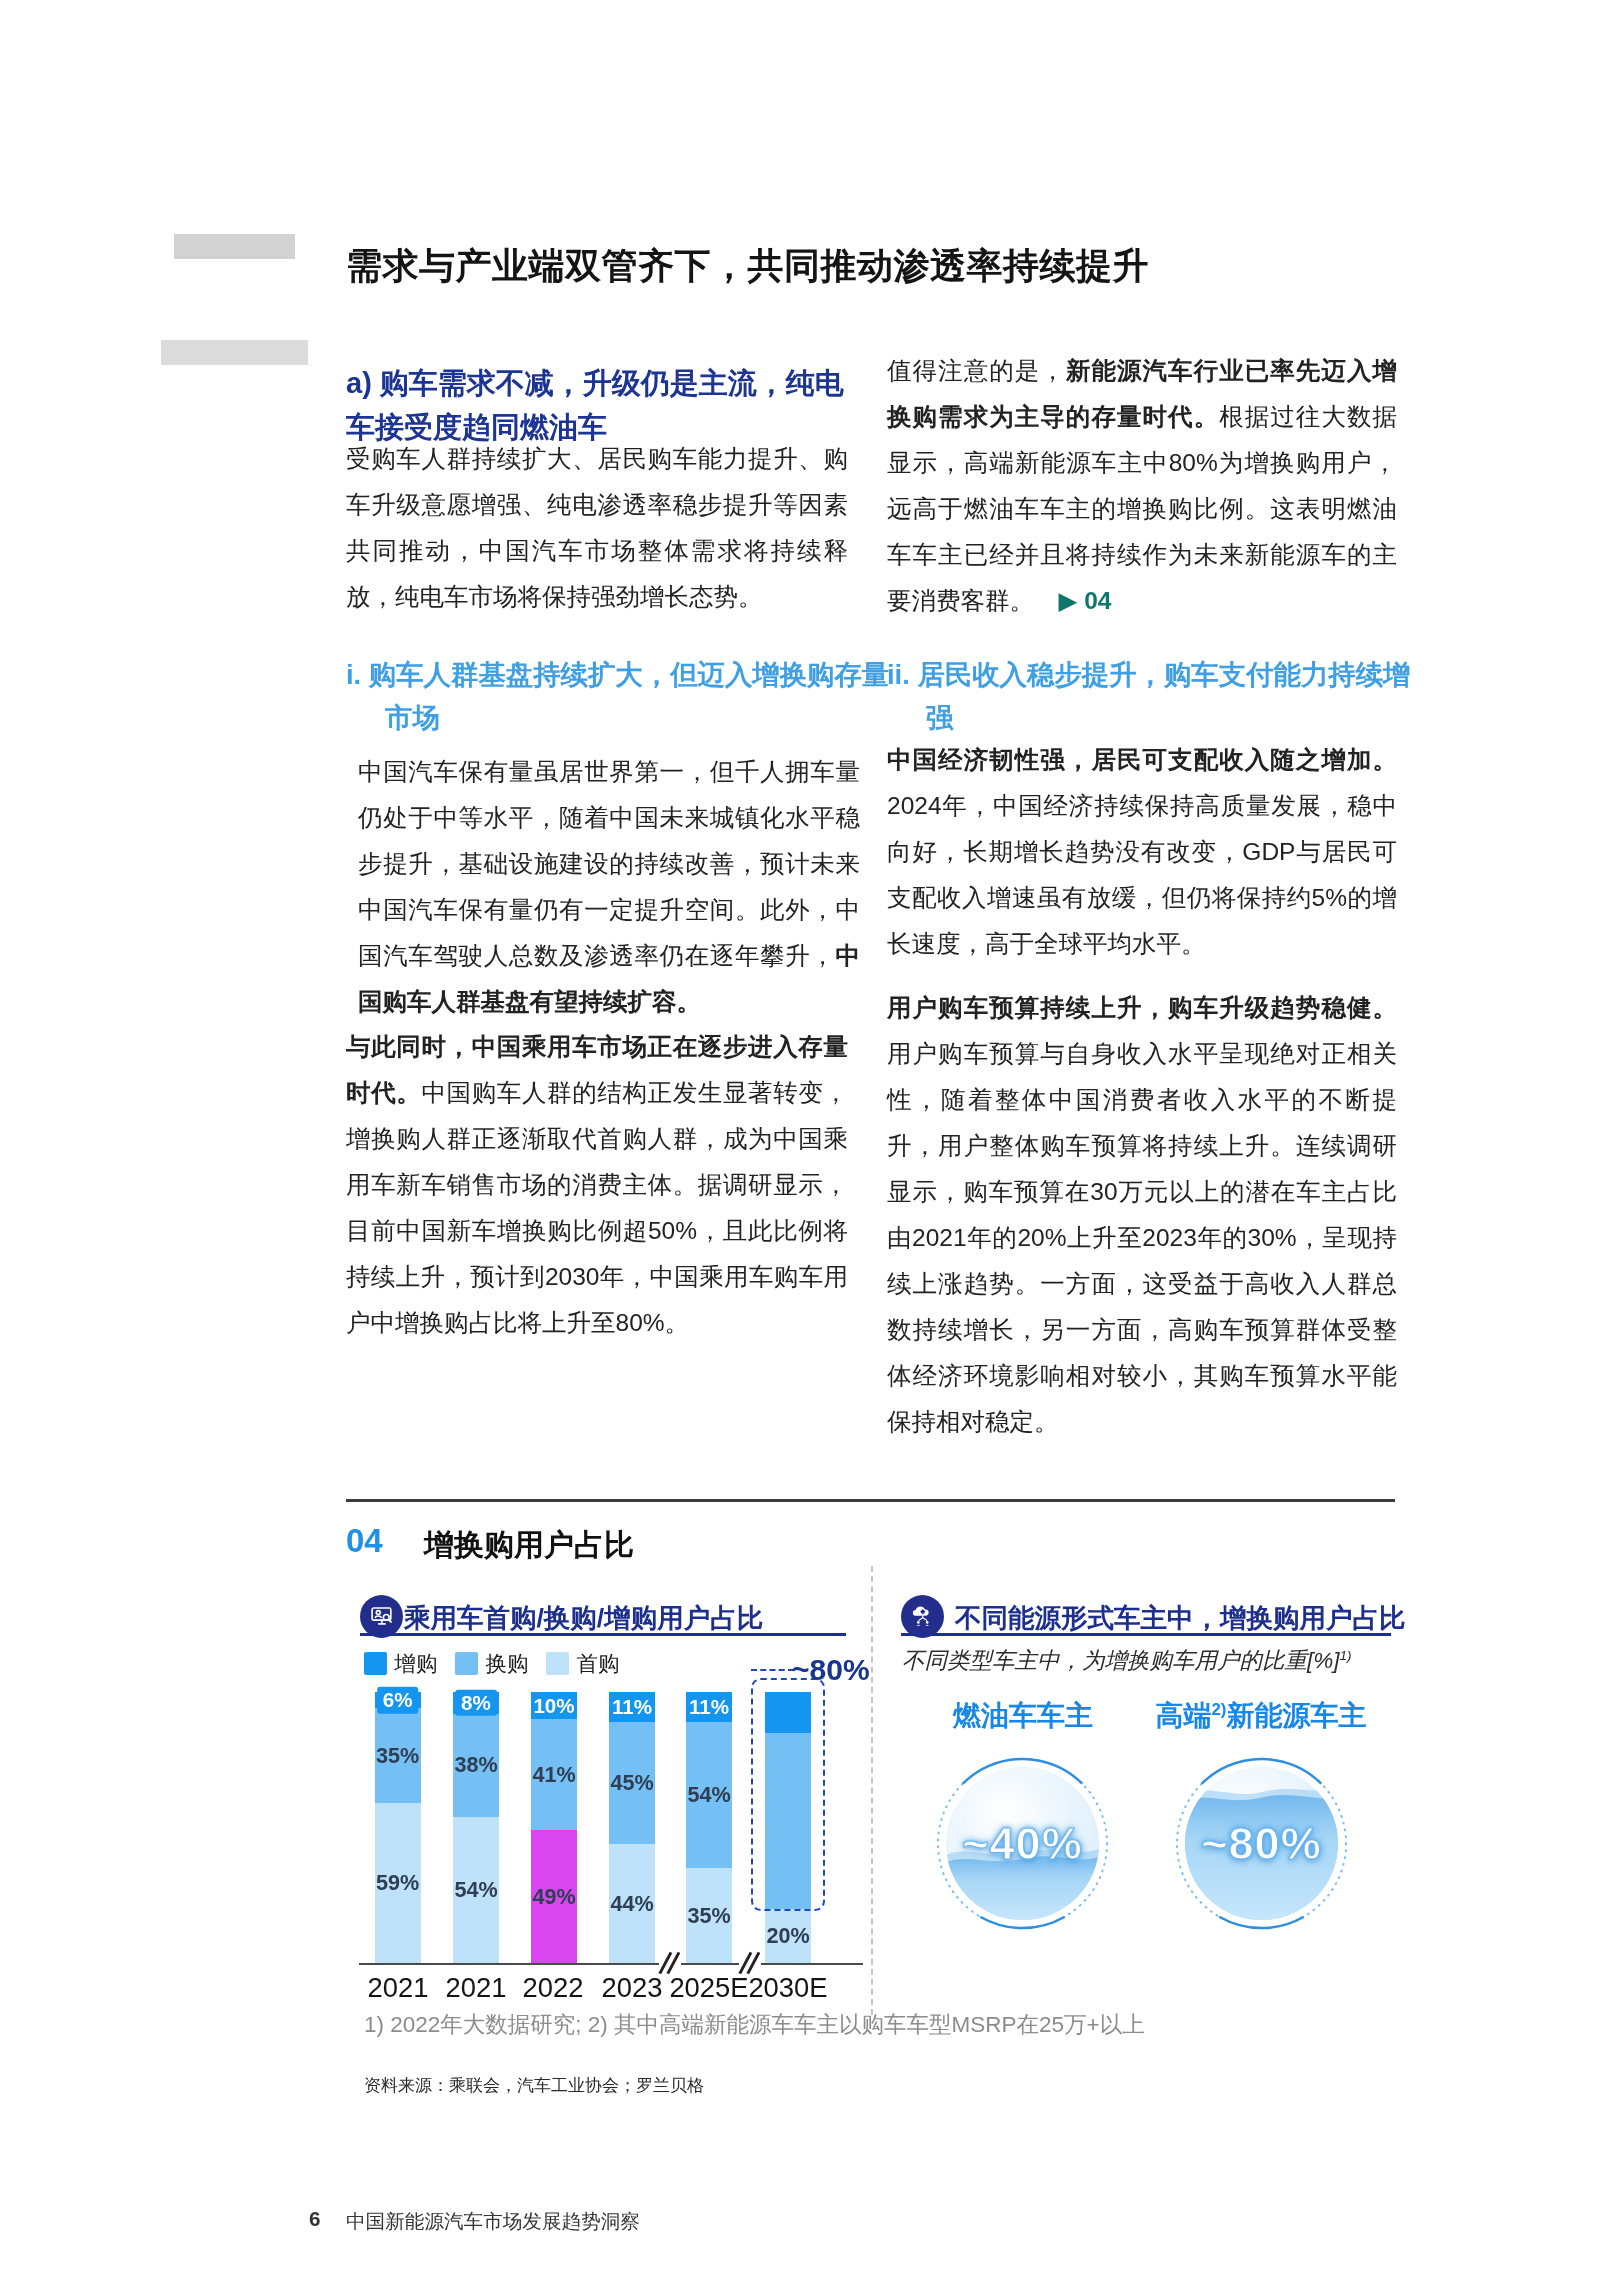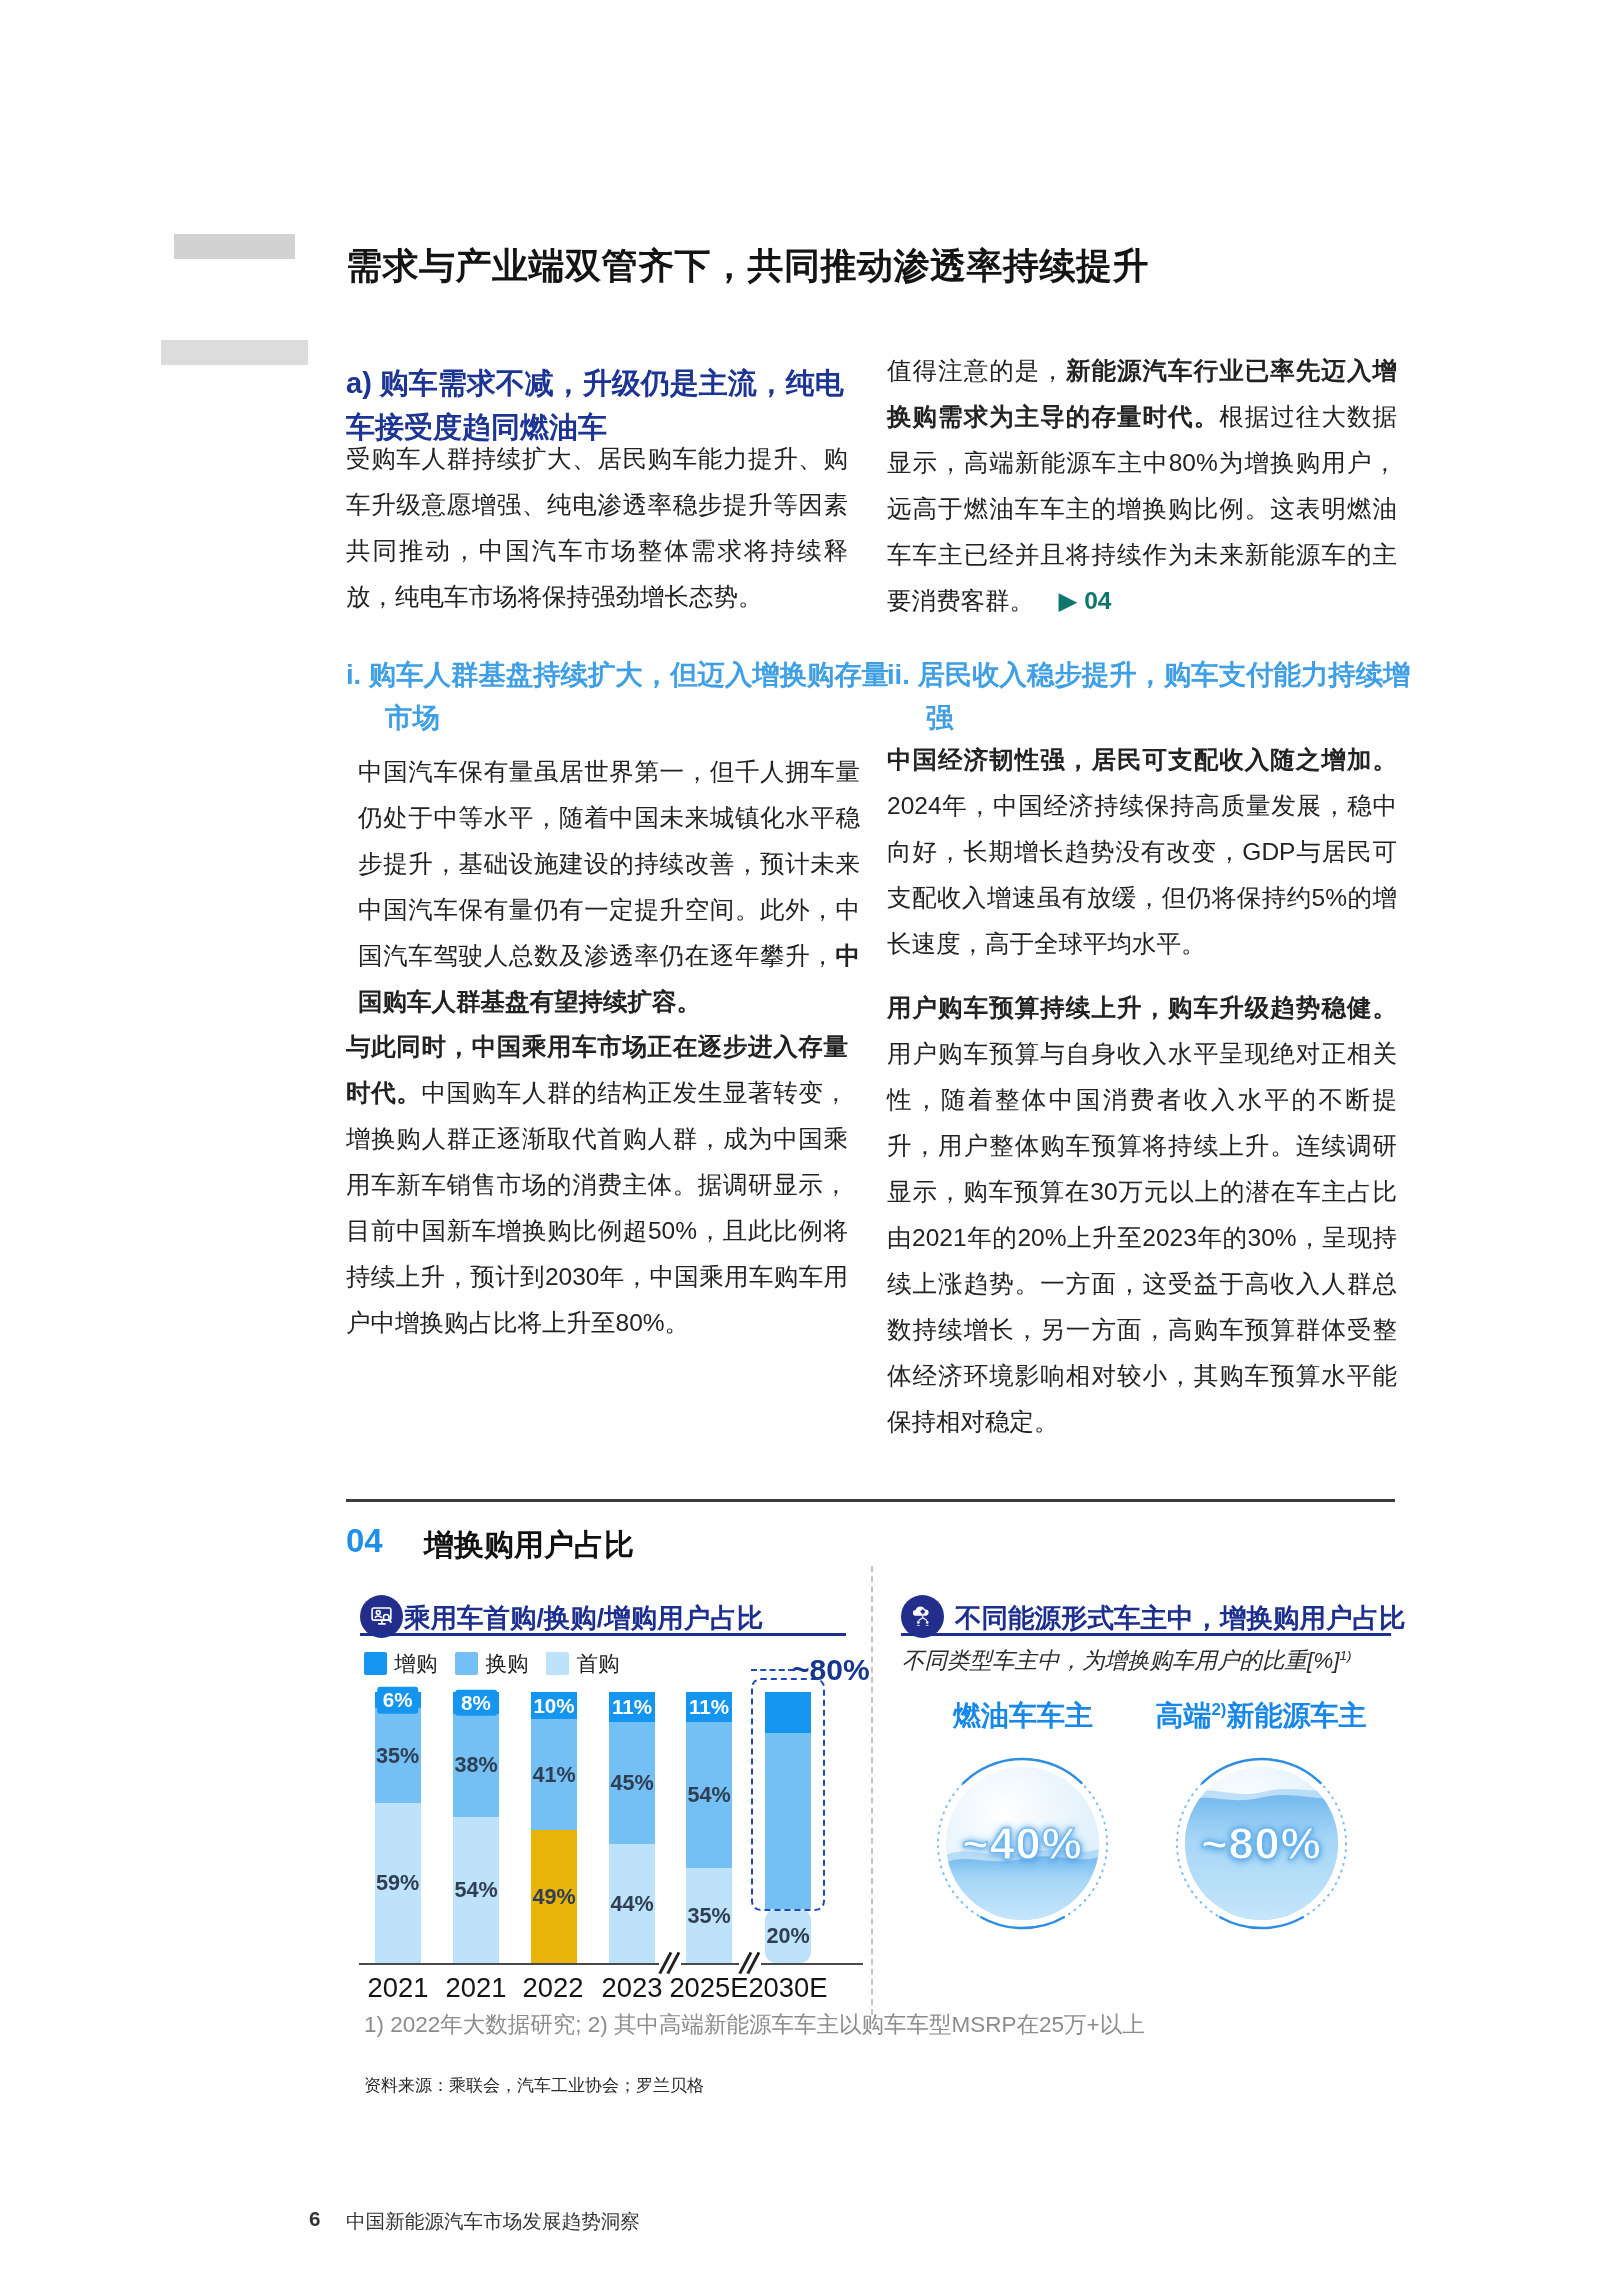--- a/index.html
+++ b/index.html
@@ -149,21 +149,21 @@
           <span class="seg-label">54%</span>
         </div>
       </div>
       <div class="bar" style="left: 172px; height: 271px;">
         <div class="seg" style="height: 27px; background: rgb(20, 149, 240);">
           <span class="seg-label on-blue">10%</span>
         </div>
         <div class="seg" style="height: 111px; background: rgb(116, 191, 243);">
           <span class="seg-label">41%</span>
         </div>
-        <div class="seg" style="height: 133px; background: #eab308;">
+        <div class="seg" style="height: 133px; background: #d946ef;">
           <span class="seg-label">49%</span>
         </div>
       </div>
       <div class="bar" style="left: 250px; height: 271px;">
         <div class="seg" style="height: 30px; background: rgb(20, 149, 240);">
           <span class="seg-label on-blue">11%</span>
         </div>
         <div class="seg" style="height: 122px; background: rgb(116, 191, 243);">
           <span class="seg-label">45%</span>
         </div>
@@ -178,21 +178,21 @@
         <div class="seg" style="height: 146px; background: rgb(116, 191, 243);">
           <span class="seg-label">54%</span>
         </div>
         <div class="seg" style="height: 95px; background: rgb(189, 226, 250);">
           <span class="seg-label">35%</span>
         </div>
       </div>
       <div class="bar" style="left: 406px; height: 271px;">
         <div class="seg" style="height: 41px; background: rgb(20, 149, 240);"></div>
         <div class="seg" style="height: 176px; background: rgb(116, 191, 243);"></div>
-        <div class="seg" style="height: 54px; background: rgb(189, 226, 250); border-radius: 11px;">
+        <div class="seg" style="height: 54px; background: rgb(189, 226, 250);">
           <span class="seg-label">20%</span>
         </div>
       </div>
       <div class="axis-break" style="left: 300px;">
         <i></i>
         <i></i>
       </div>
       <div class="axis-break" style="left: 380px;">
         <i></i>
         <i></i>

